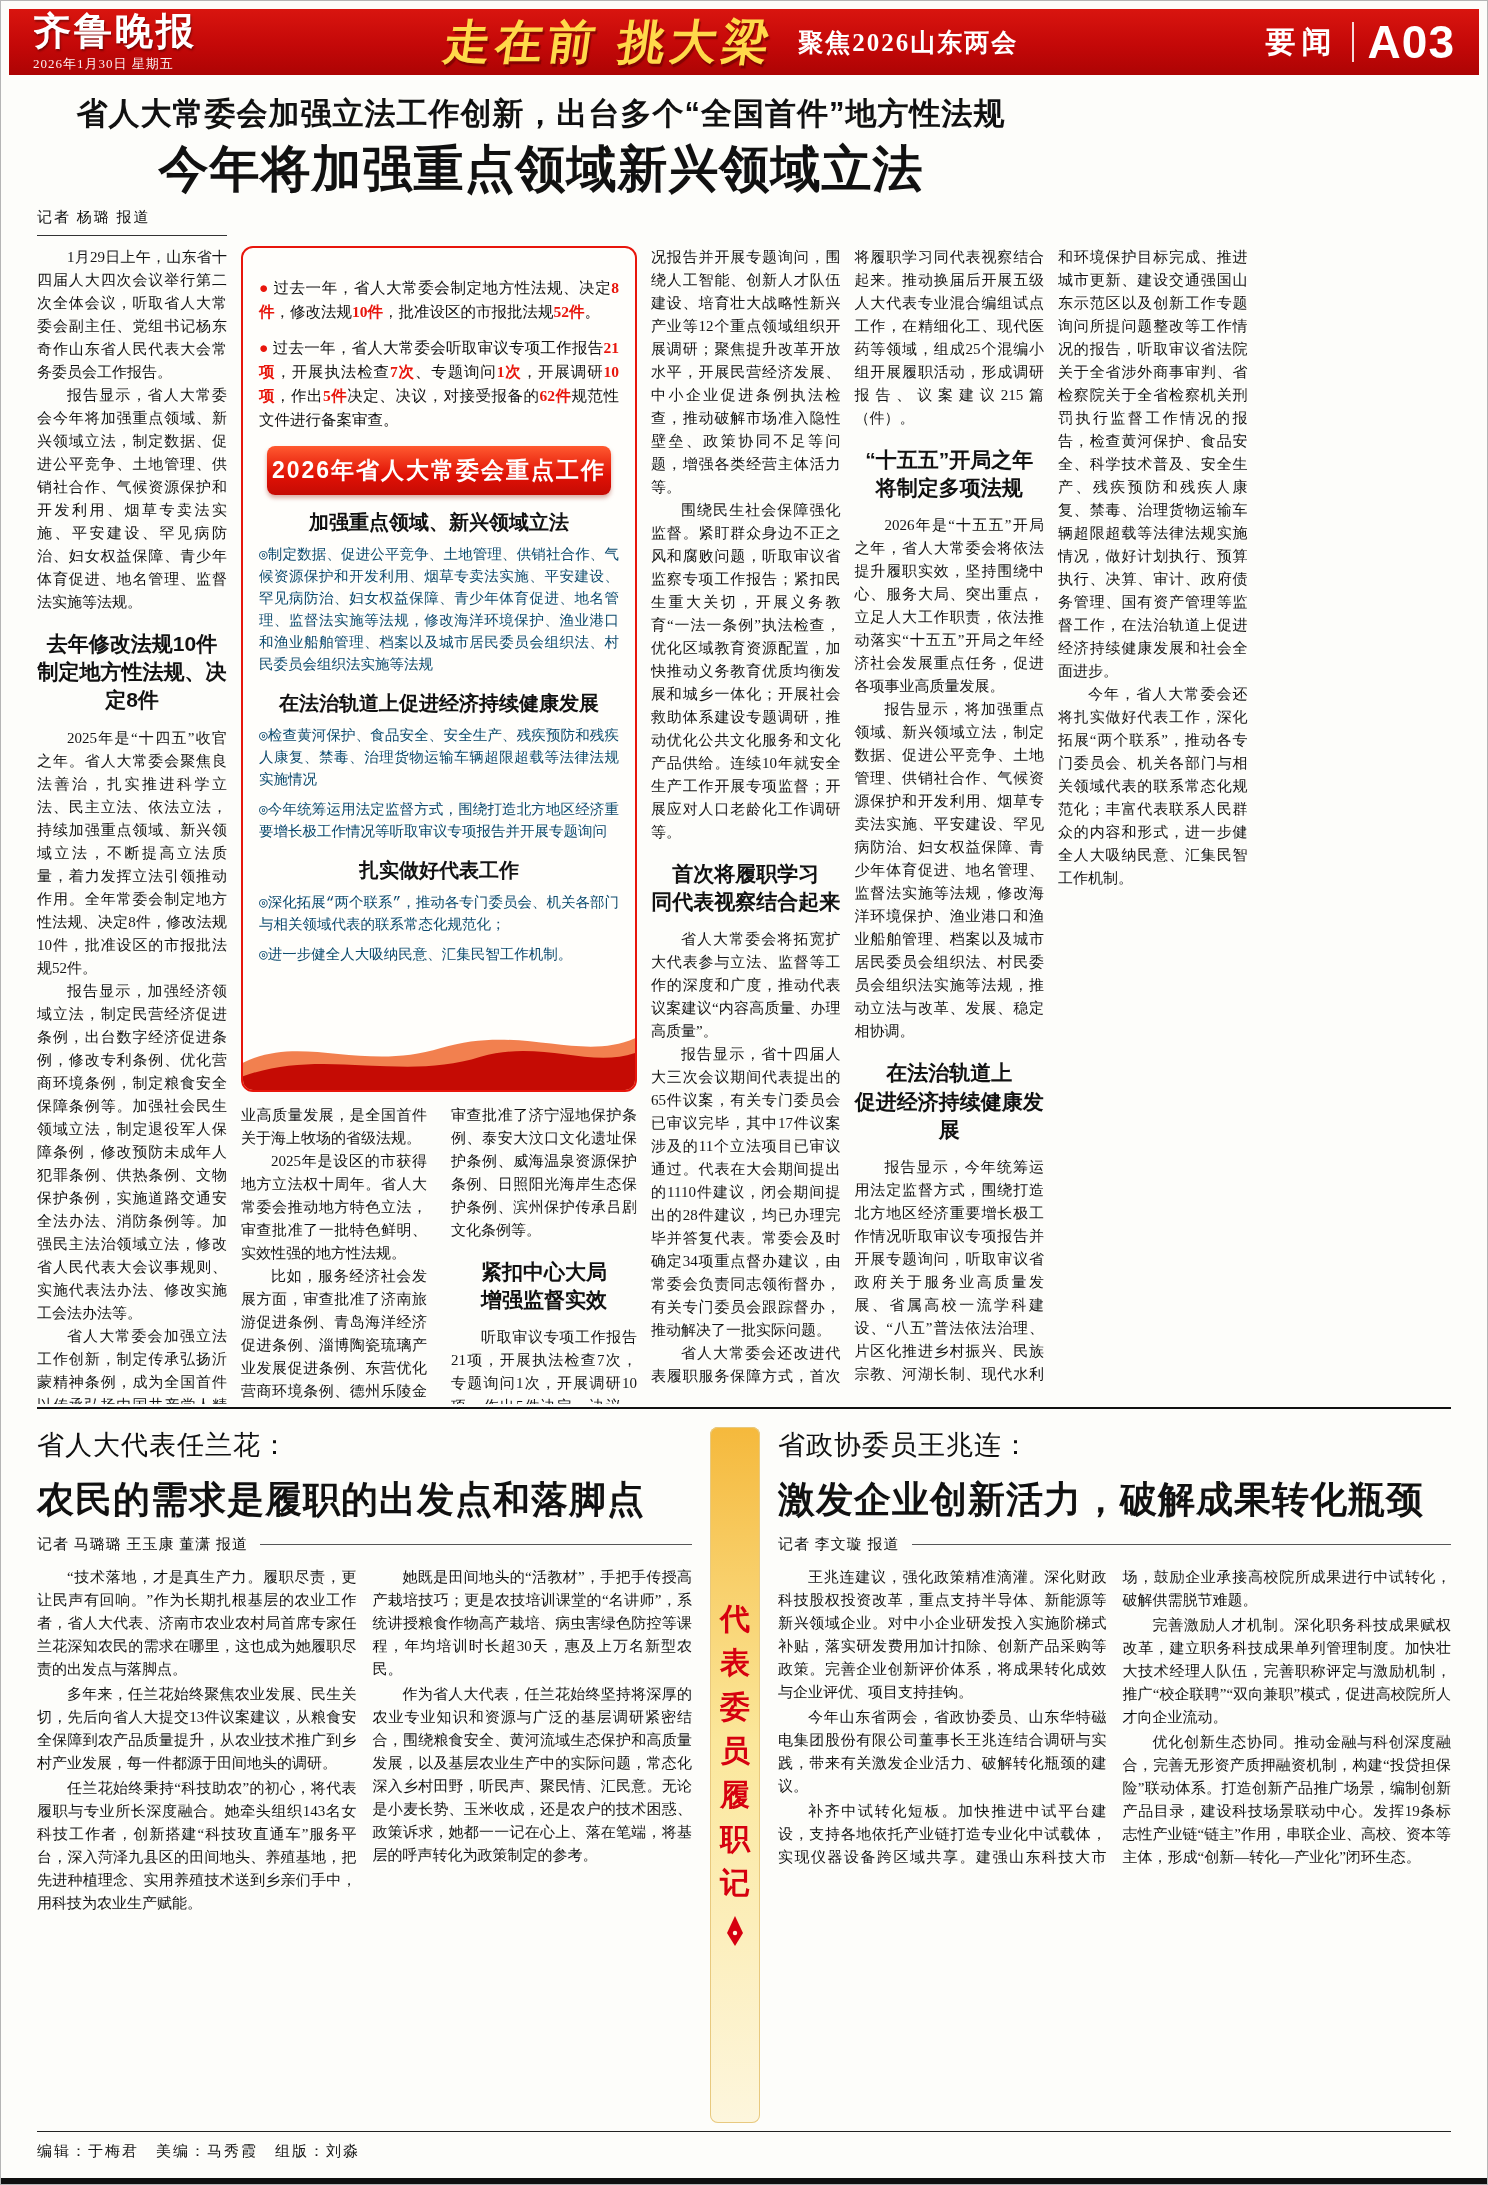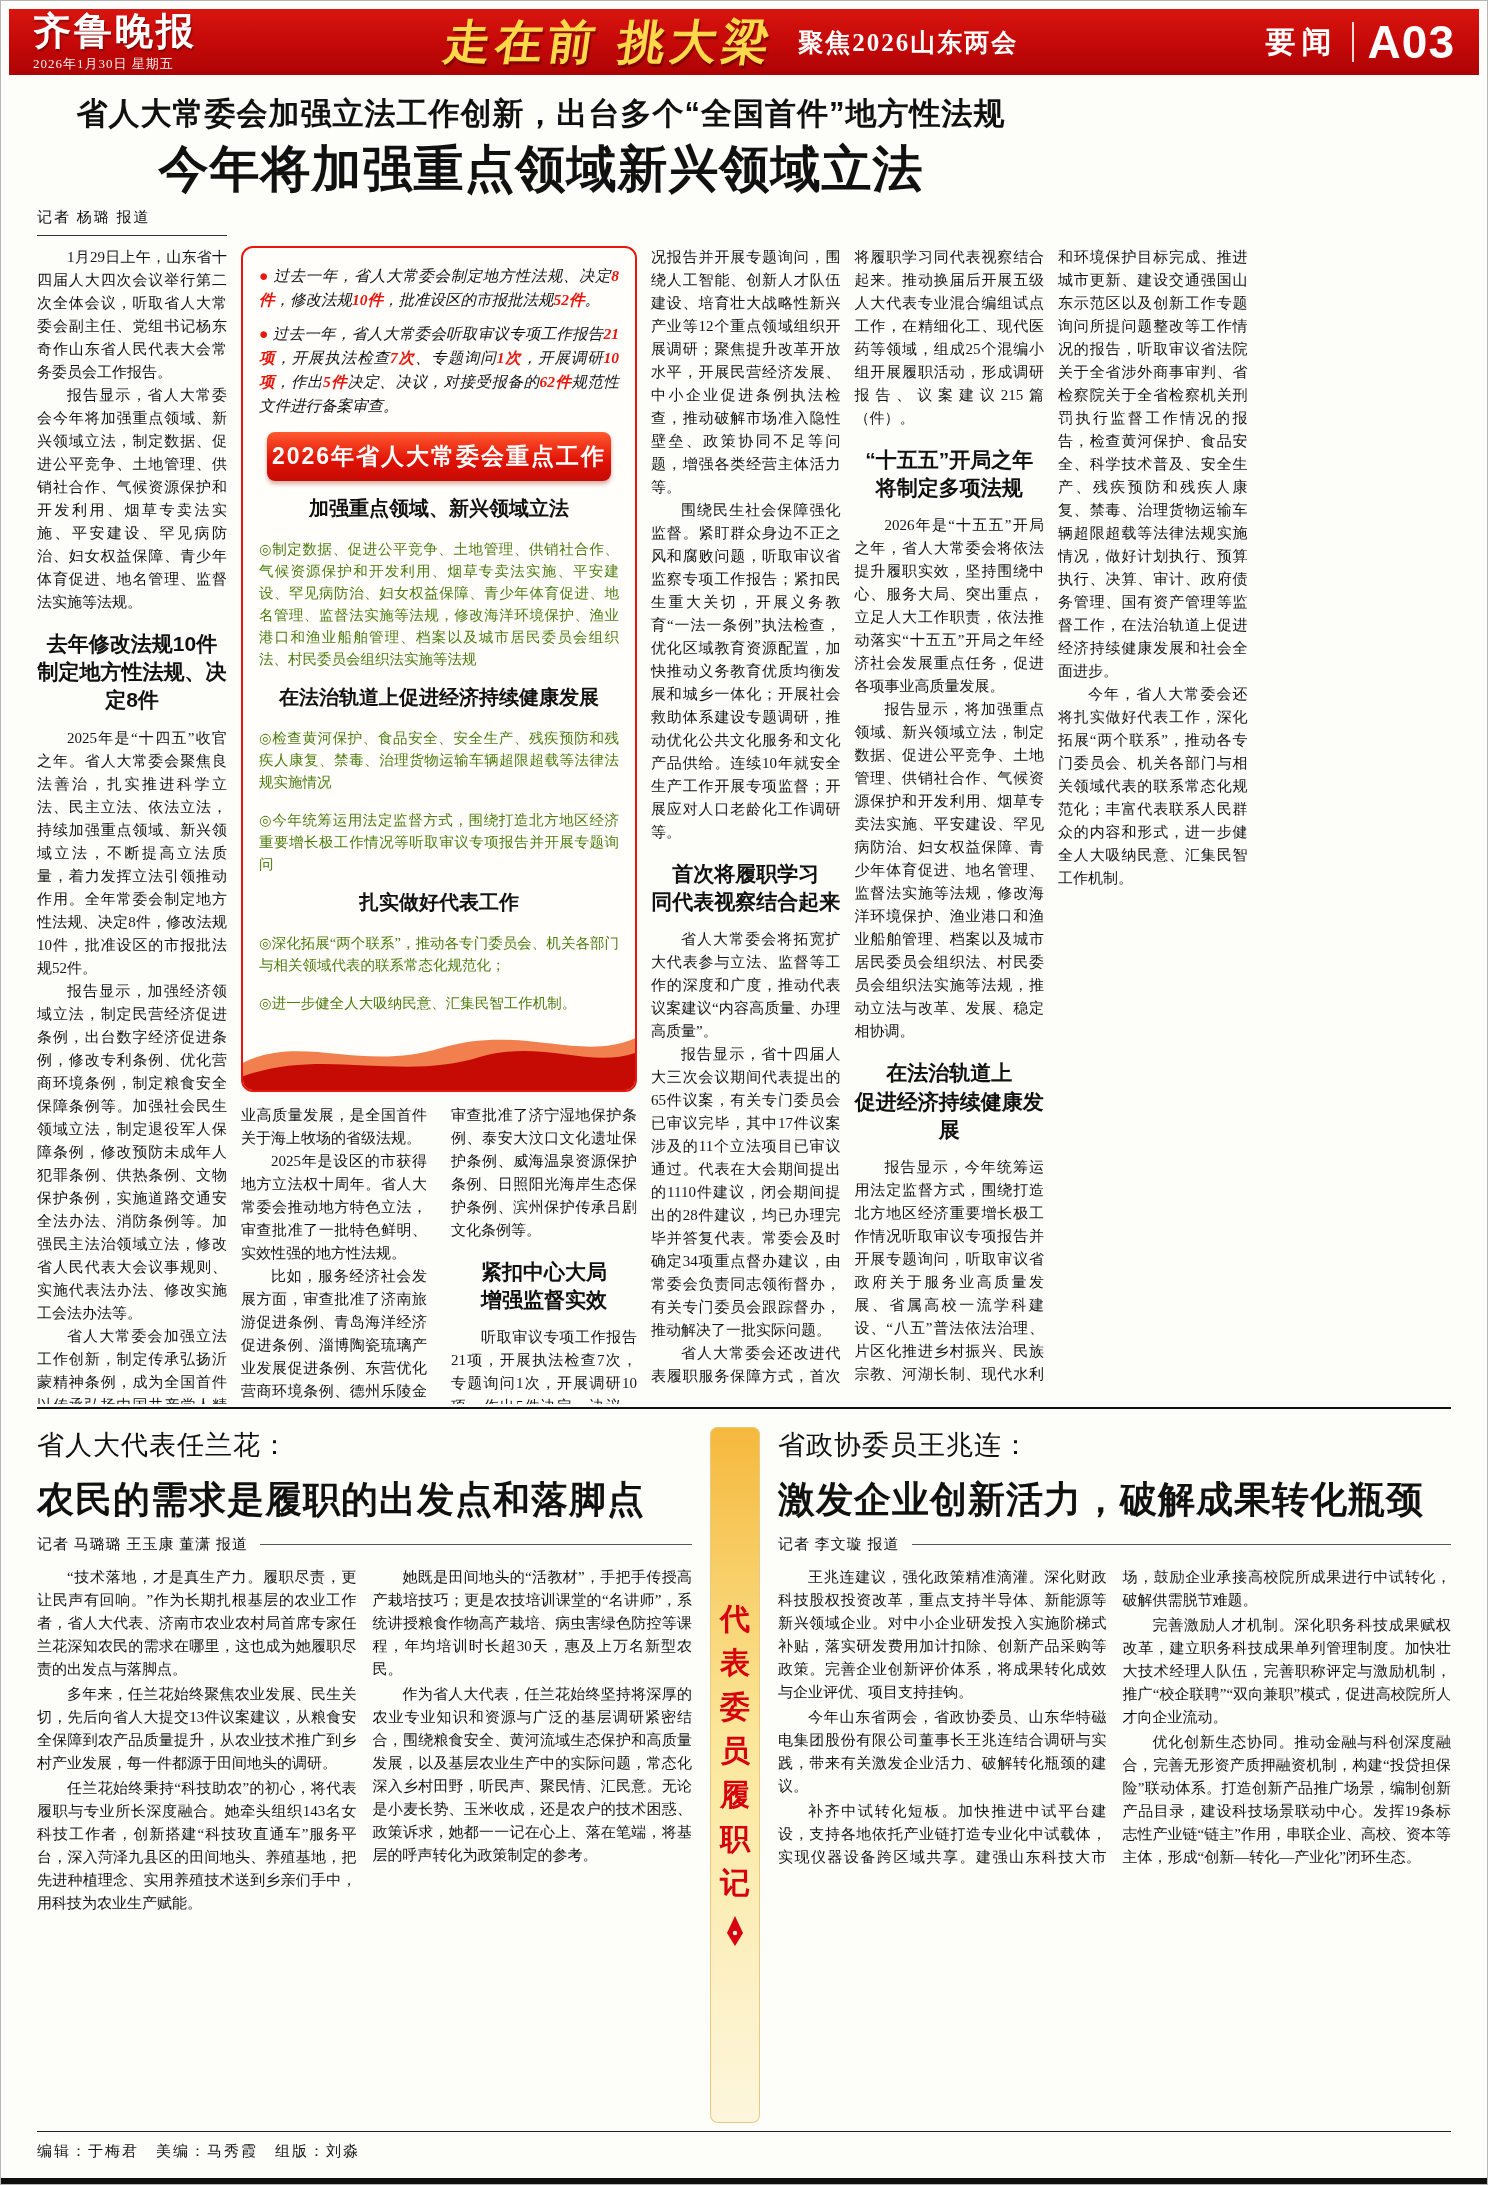--- a/index.html
+++ b/index.html
@@ -36,30 +36,30 @@
   .article-text p{font-size:15px;line-height:23px;text-align:justify;text-indent:2em;color:#141414;}
   .article-text p.noindent{text-indent:0;}
   .col-subhead{font-family:"Liberation Sans","DejaVu Sans",sans-serif;font-size:21px;font-weight:900;
                text-align:center;line-height:1.35;margin:16px 0 12px;break-inside:avoid;}
   .col-first{width:190px;overflow:hidden;}
   .box-wrap{width:396px;display:flex;flex-direction:column;}
 
   
   .highlight-box{height:846px;border:2px solid #e8160c;border-radius:12px;background:#fffefb;
                  position:relative;overflow:hidden;padding-top:16px;}
-  .bullet{font-size:15.5px;line-height:24px;text-align:justify;margin:0 16px 10px;font-style:italic;}
+  .bullet{font-size:15.5px;line-height:24px;text-align:justify;margin:12px 16px 10px;}
   .bullet::before{content:"● ";color:#e8160c;}
   .red-num{color:#e8160c;font-weight:700;}
   .box-banner{margin:14px 24px 6px;background:linear-gradient(180deg,#ff5a30,#e01105 60%,#c50b04);
               color:#fff;font-size:23px;font-weight:900;text-align:center;letter-spacing:2px;padding:9px 0;
               border-radius:8px;box-shadow:0 3px 4px rgba(150,20,0,.35);
               font-family:"Liberation Sans","DejaVu Sans",sans-serif;}
   .box-sec-title{font-family:Liberation Serif, serif;font-size:20px;font-weight:900;
                  text-align:center;margin:14px 10px 8px;}
-  .box-items p{font-size:14.5px;line-height:22px;text-align:justify;margin:16px 16px 8px;color:#4d7c0f;}
+  .box-items p{font-size:14.5px;line-height:22px;text-align:justify;margin:0 16px 8px;color:#0c4a6e;font-family:Liberation Mono, monospace;}
   .box-wave{position:absolute;left:0;right:0;bottom:0;width:100%;height:78px;display:block;}
 
   .below-box{display:flex;gap:24px;margin-top:12px;height:300px;overflow:hidden;}
   .bb-col{width:191px;overflow:hidden;}
   .flow-right{flex:1;height:1158px;column-count:4;column-gap:14px;column-fill:auto;overflow:hidden;}
 
   
   .bottom{position:absolute;left:36px;right:36px;top:1406px;height:716px;
           border-top:2px solid #111;padding-top:18px;display:flex;gap:18px;}
   .bottom-article{display:flex;flex-direction:column;}

